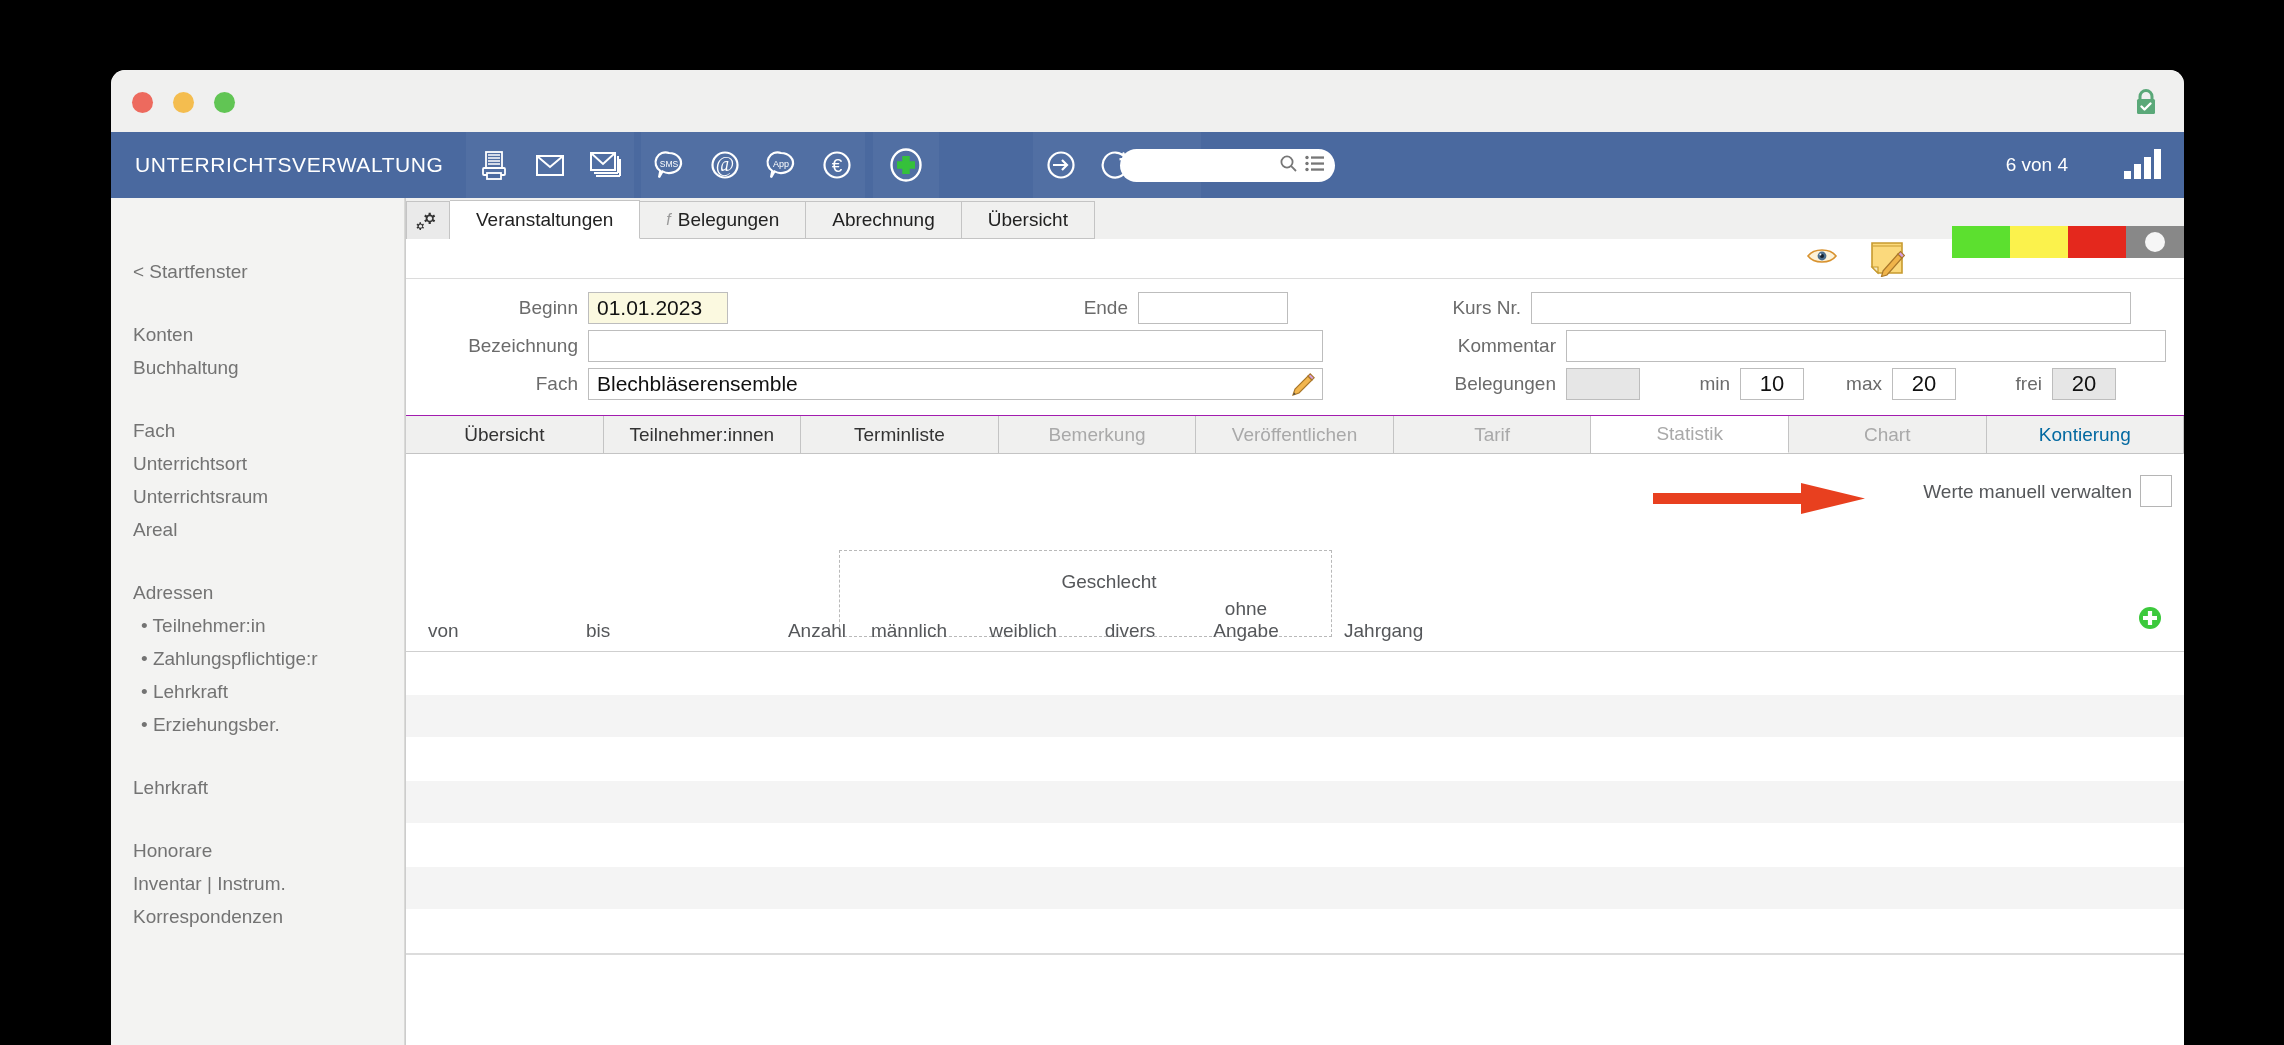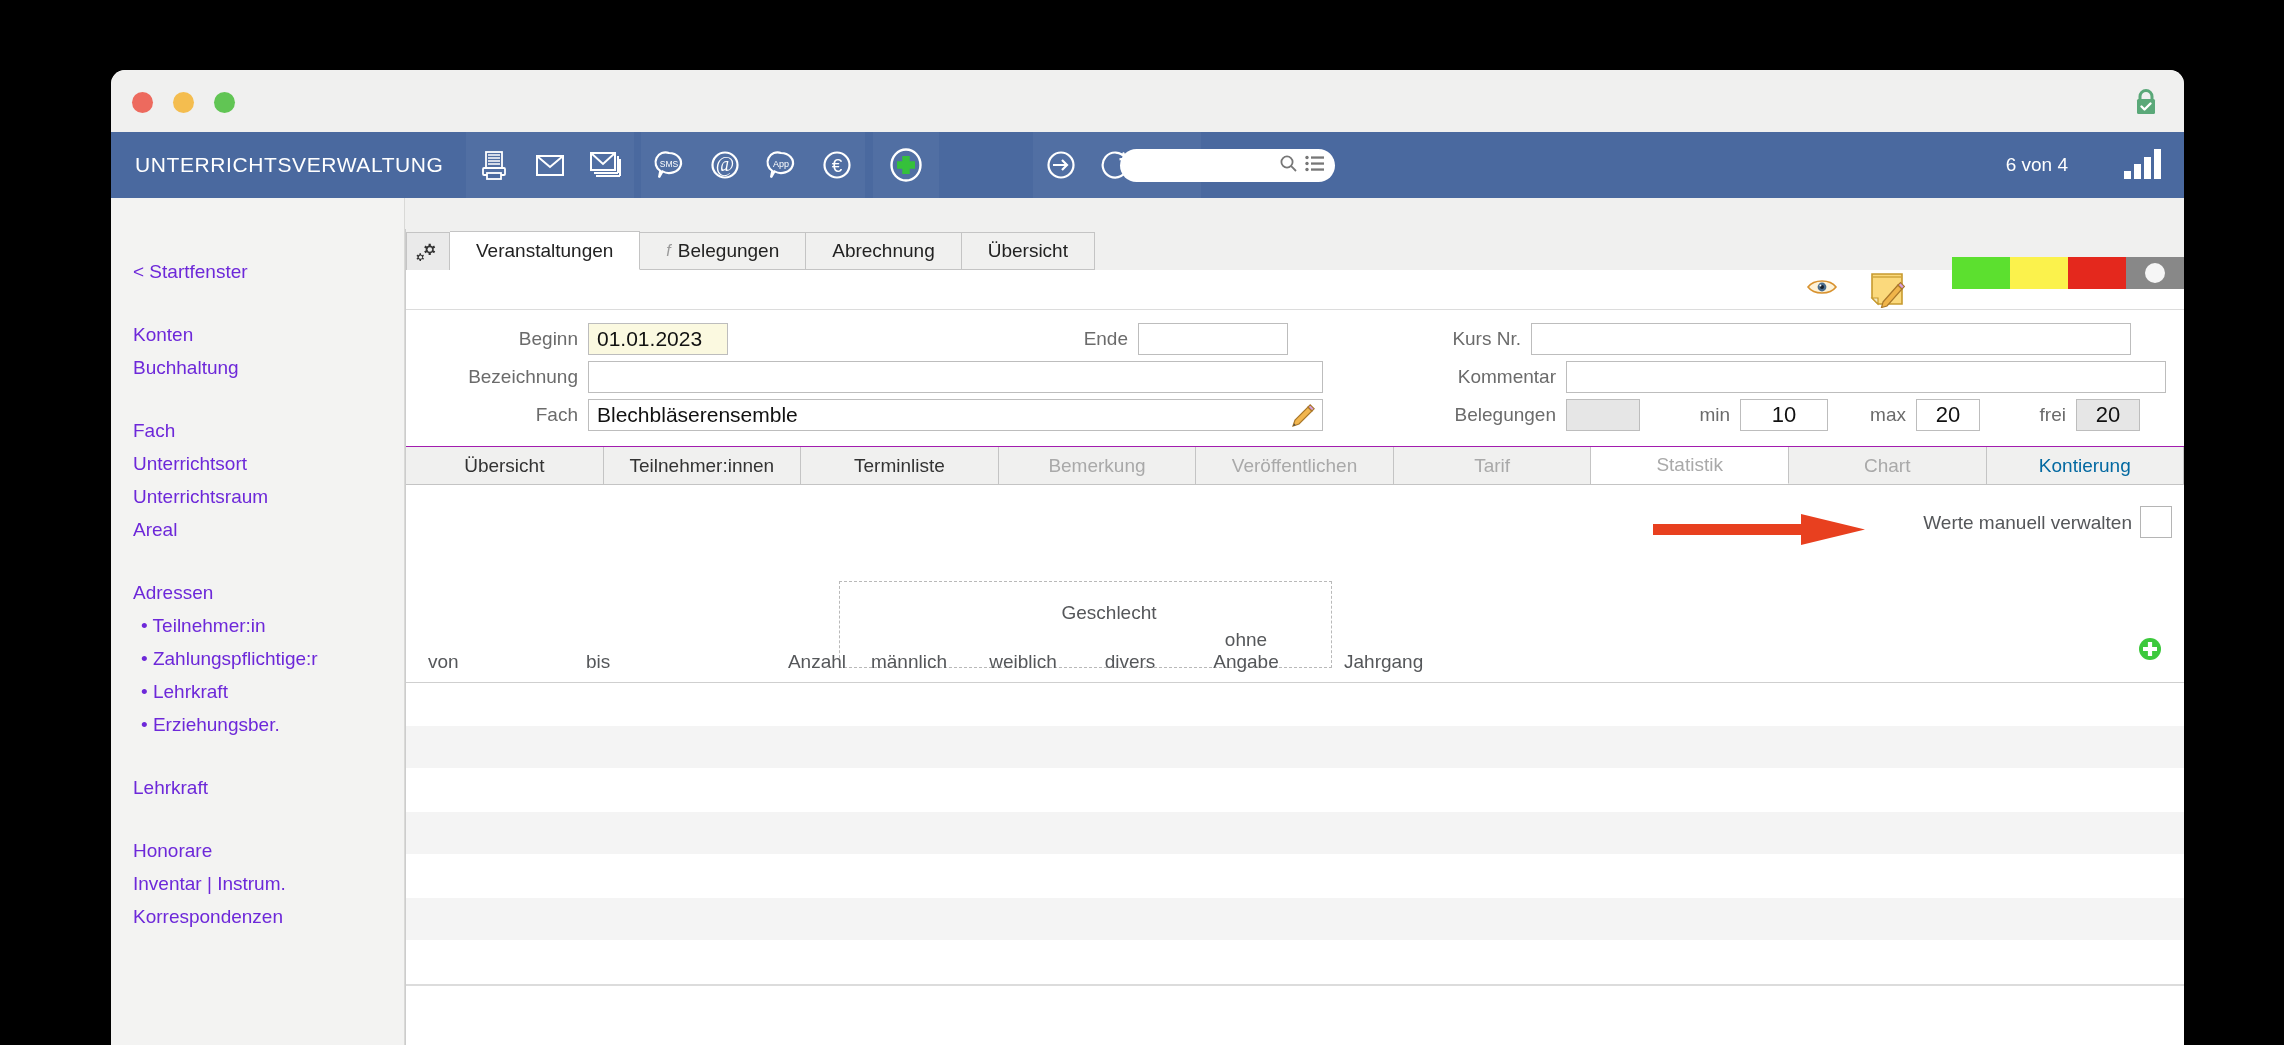--- a/index.html
+++ b/index.html
@@ -191,34 +191,33 @@
 
   
   #sidebar {
     width: 294px;
     background: #f3f3f2;
     border-right: 1px solid #d9d9d7;
     padding: 57px 0 0 22px;
     flex: none;
   }
   .nav-item {
-    font-size: 19px; color: #6d28d9;
+    font-size: 19px; color: #737373;
     line-height: 33px;
     white-space: nowrap;
   }
   .nav-item.sub { padding-left: 8px; }
   .nav-item.sub::before { content: "• "; }
   .nav-gap { height: 30px; }
 
   
   #main {
     flex: 1; position: relative;
     background: #fff;
     border-left: 1px solid #ccc;
-    margin-top: 31px;
   }
 
   
   #toptabs {
     position: relative; height: 41px;
     background: #f0f0ef;
     display: flex; align-items: flex-end;
   }
   #gear-tab {
     width: 44px; height: 38px;
@@ -597,21 +596,21 @@
               <svg width="26" height="26" viewBox="0 0 26 26">
                 <path d="M3 23 L5 17 L18 4 l4 4 L9 21 z" fill="#f2b64e" stroke="#a9772a" stroke-width="1.2"></path>
                 <path d="M18 4 l4 4 l2.2 -2.2 l-4 -4 z" fill="#d79fe0" stroke="#a9772a" stroke-width="1.1"></path>
                 <path d="M3 23 L5.6 22.2 L4.2 20.6 z" fill="#4a4a4a"></path>
               </svg>
             </span>
           </div>
           <div class="flabel" style="width:243px;">Belegungen</div>
           <div class="finput gray" style="width:74px;"></div>
           <div class="flabel" style="width:100px;">min</div>
-          <div class="finput num" style="width:88px;">10</div>
+          <div class="finput num" style="width:64px;">10</div>
           <div class="flabel" style="width:88px;">max</div>
           <div class="finput num" style="width:64px;">20</div>
           <div class="flabel" style="width:96px;">frei</div>
           <div class="finput num gray" style="width:64px;">20</div>
         </div>
       </div>
 
       <div id="subtabs">
           <div class="stab">Übersicht</div>
           <div class="stab">Teilnehmer:innen</div>

